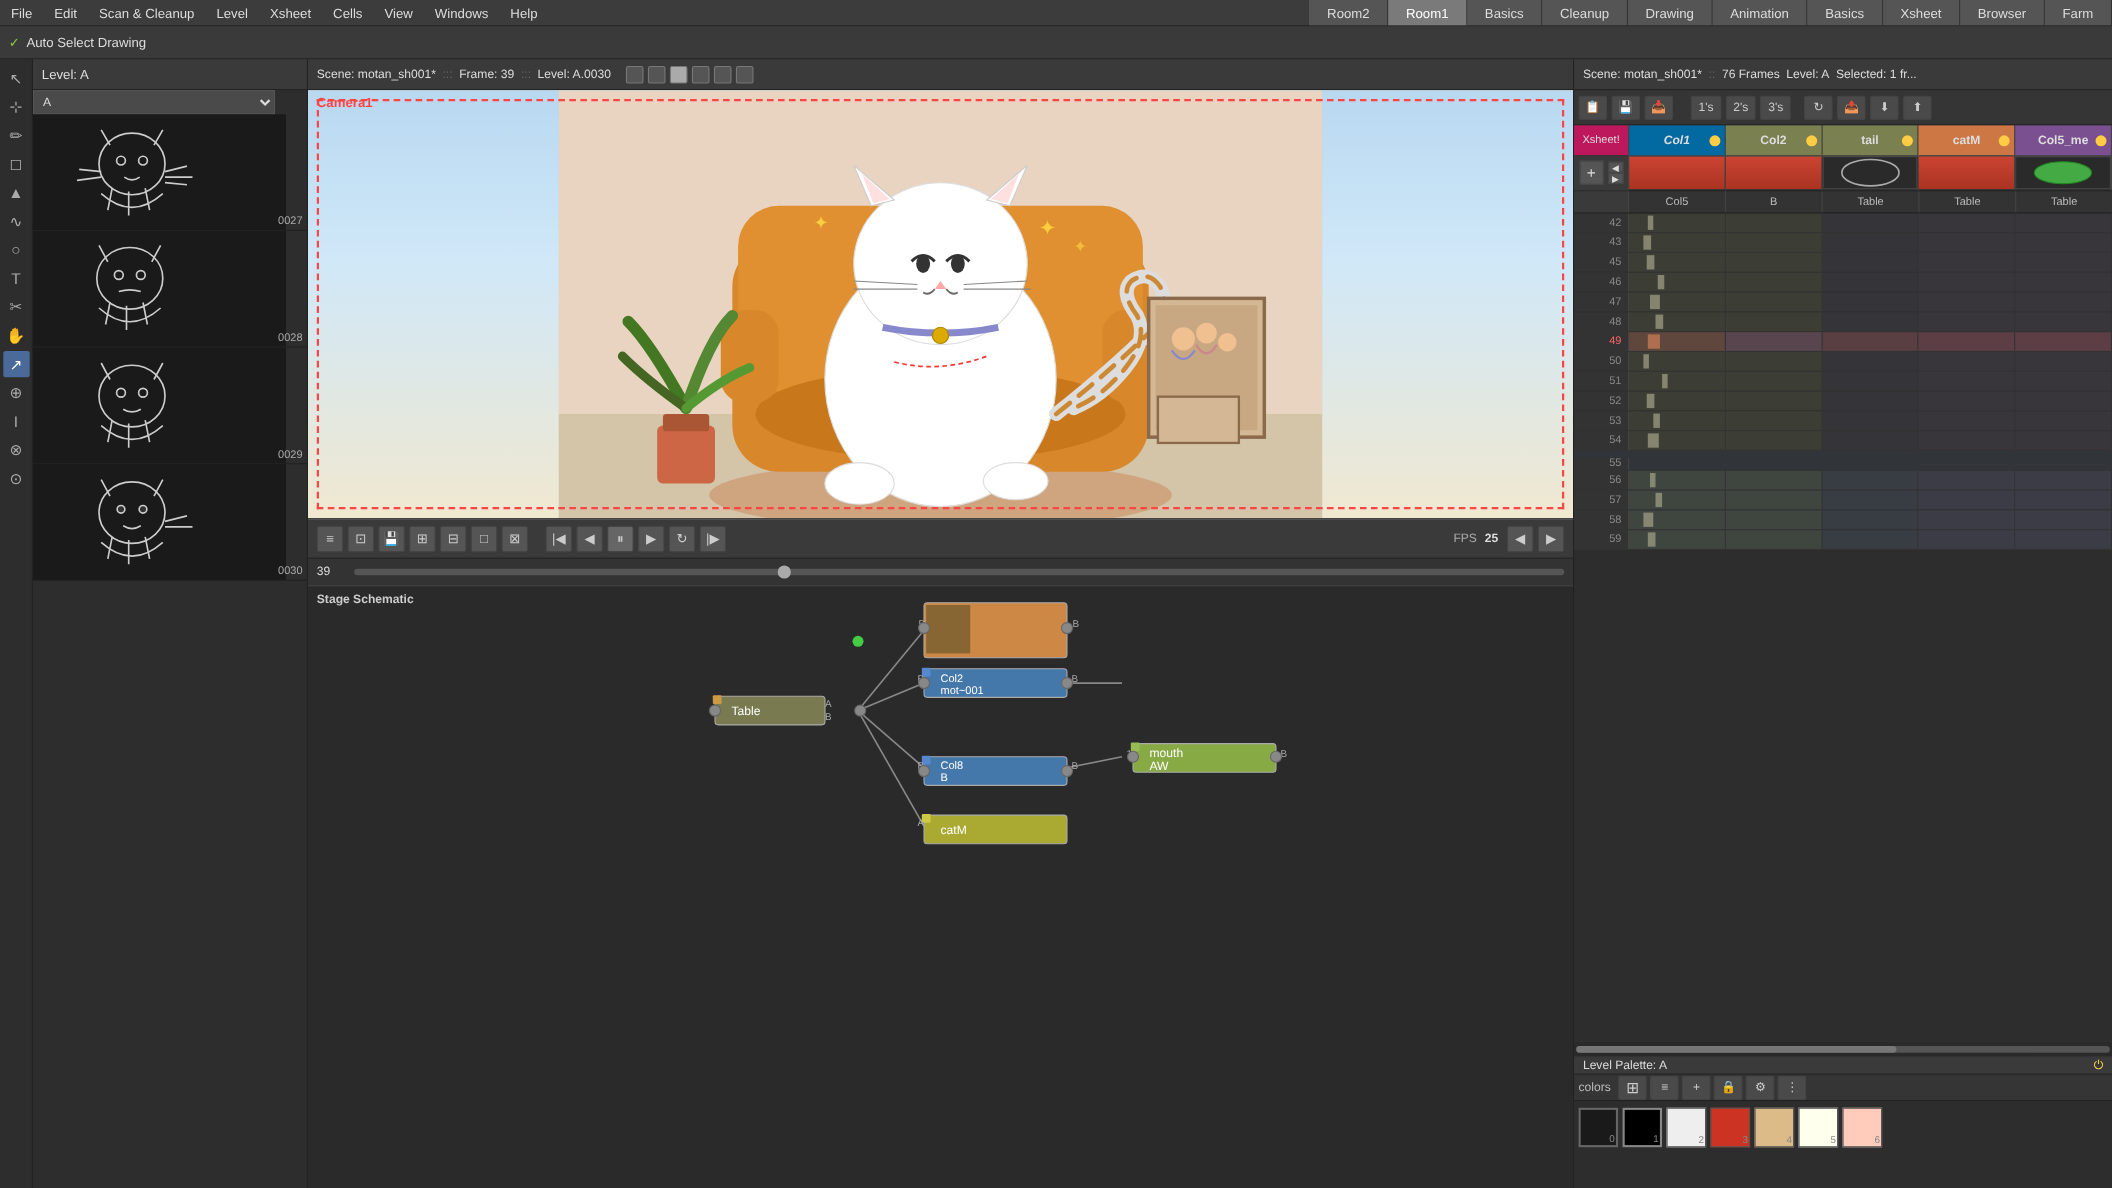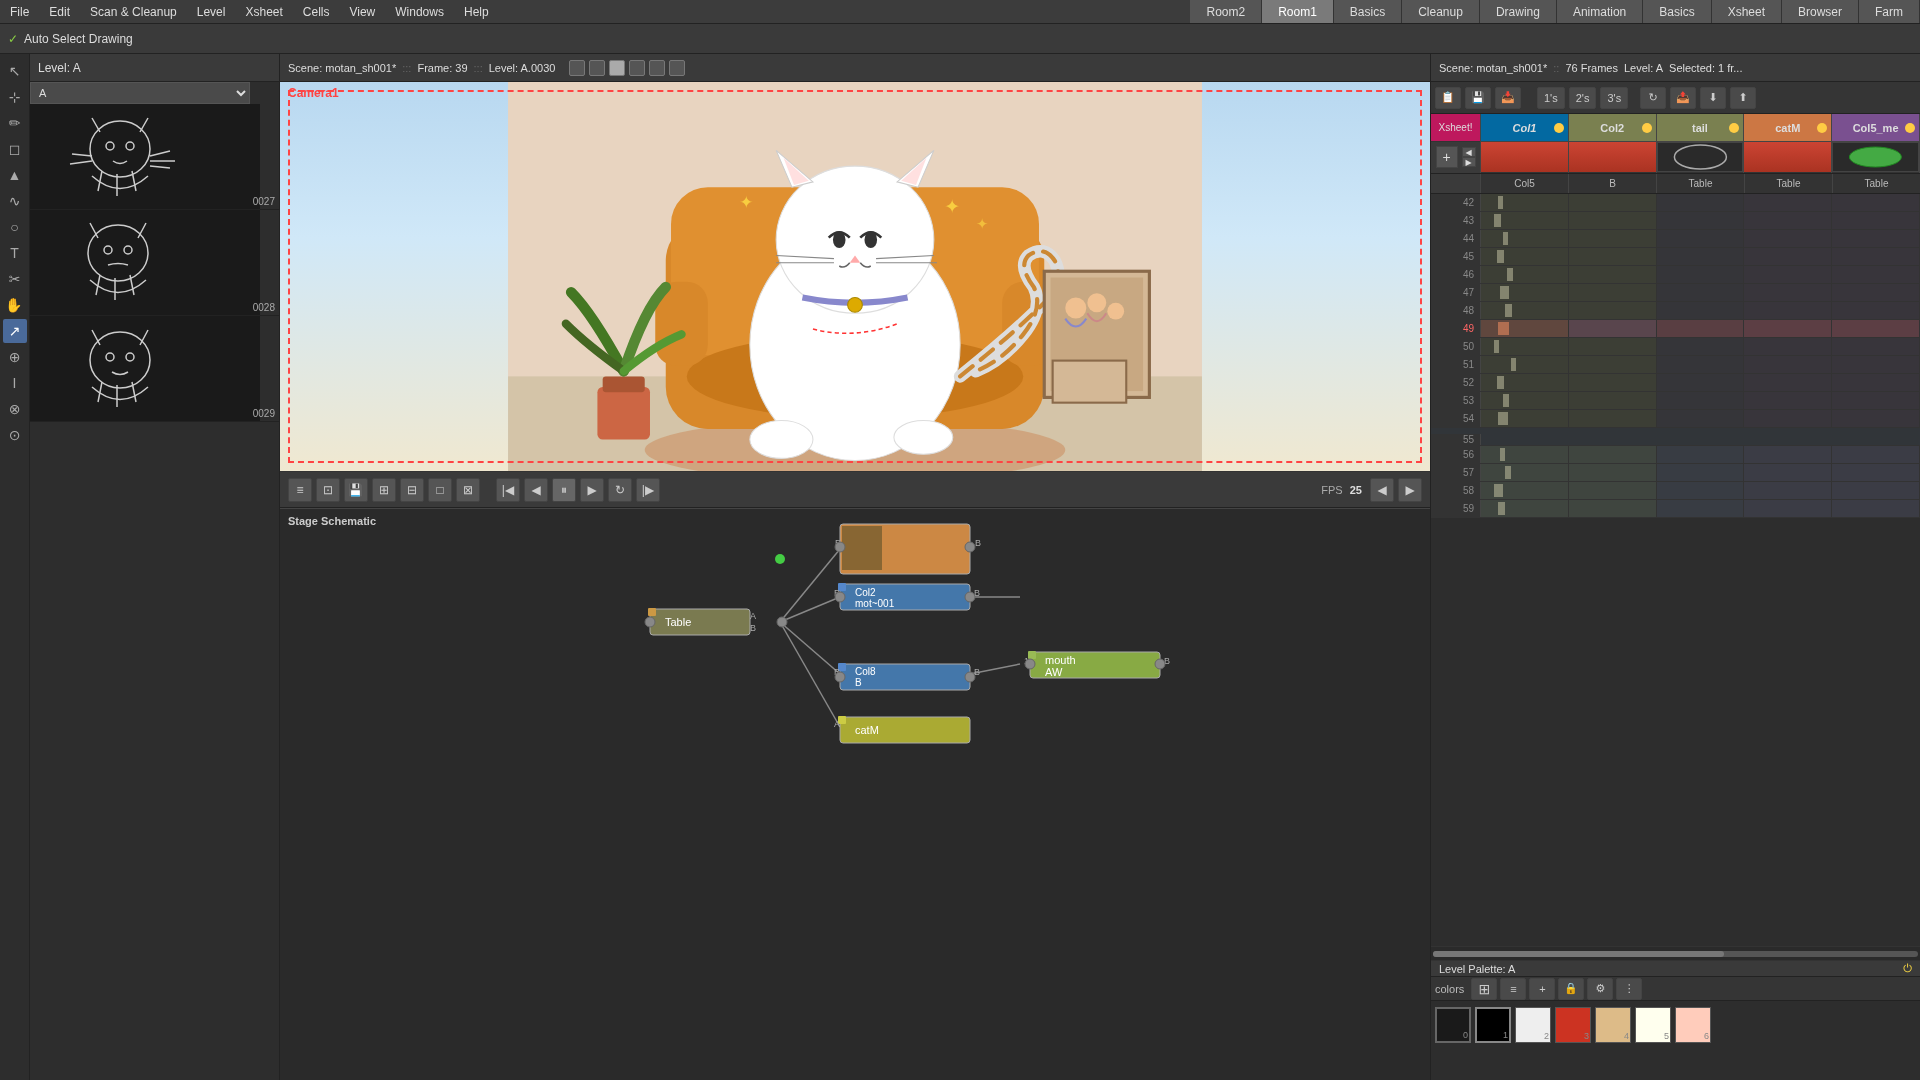--- a/index.html
+++ b/index.html
@@ -217,20 +217,38 @@
             <circle cx="100" cy="41" r="4"></circle>
             <path d="M82,56 Q90,61 98,56"></path>
             <path d="M62,71 Q90,96 118,71"></path>
             <path d="M72,66 L68,86 M87,69 L87,91 M102,66 L106,86"></path>
           </g>
         </svg>
       </div>
       <div class="thumb-number">0029</div>
     </div>
 
+    <div class="thumbnail-item">
+      <div class="thumb-canvas">
+        <svg viewBox="0 0 230 105" xmlns="http://www.w3.org/2000/svg">
+          <rect width="230" height="105" fill="#1a1a1a"></rect>
+          <g stroke="#ccc" stroke-width="1.5" fill="none">
+            <ellipse cx="90" cy="44" rx="30" ry="28"></ellipse>
+            <path d="M70,29 L62,14 M110,29 L118,14"></path>
+            <circle cx="80" cy="41" r="3.5" fill="#333"></circle>
+            <circle cx="100" cy="41" r="3.5" fill="#333"></circle>
+            <path d="M82,56 Q90,61 98,56"></path>
+            <path d="M62,71 Q90,96 118,71"></path>
+            <path d="M72,66 L68,86 M87,69 L87,91 M102,66 L106,86"></path>
+            <path d="M120,52 L140,47 M120,57 L145,57"></path>
+          </g>
+        </svg>
+      </div>
+      <div class="thumb-number">0030</div>
+    </div>
   </div>
 
   <div id="center-panel">
 
     <div id="scene-header">
       <span>Scene: motan_sh001*</span>
       <span class="sep">:::</span>
       <span>Frame: 39</span>
       <span class="sep">:::</span>
       <span>Level: A.0030</span>
@@ -349,20 +367,26 @@
       <div class="pb-btn">↻</div>
       <div class="pb-btn">|▶</div>
       <div id="fps-label">
         <span>FPS</span>
         <span id="fps-value">25</span>
       </div>
       <div class="pb-btn">◀</div>
       <div class="pb-btn">▶</div>
     </div>
 
+    <div id="frame-bar-row">
+      <span id="frame-num">39</span>
+      <div id="frame-slider">
+        <div id="frame-slider-thumb"></div>
+      </div>
+    </div>
 
     <div id="stage-schematic">
       <div id="stage-label">Stage Schematic</div>
 
       <div id="stage-content">
         <svg width="100%" height="100%" xmlns="http://www.w3.org/2000/svg">
 
           <line x1="500" y1="113" x2="560" y2="40" stroke="#888" stroke-width="1.5"></line>
           <line x1="500" y1="113" x2="560" y2="88" stroke="#888" stroke-width="1.5"></line>
           <line x1="500" y1="113" x2="560" y2="165" stroke="#888" stroke-width="1.5"></line>
@@ -551,30 +575,20 @@
           <div class="xs-row-num">43</div>
           <div class="xs-cell col1 waveform-cell">
               <div class="waveform-bar" style="left:15%;width:8%;"></div>
             </div>
           <div class="xs-cell col2"></div>
           <div class="xs-cell col3"></div>
           <div class="xs-cell col4"></div>
           <div class="xs-cell col5"></div>
         </div>
         <div class="xs-row">
-          <div class="xs-row-num">44</div>
-          <div class="xs-cell col1 waveform-cell">
-              <div class="waveform-bar" style="left:25%;width:6%;"></div>
-            </div>
-          <div class="xs-cell col2"></div>
-          <div class="xs-cell col3"></div>
-          <div class="xs-cell col4"></div>
-          <div class="xs-cell col5"></div>
-        </div>
-        <div class="xs-row">
           <div class="xs-row-num">45</div>
           <div class="xs-cell col1 waveform-cell">
               <div class="waveform-bar" style="left:18%;width:9%;"></div>
             </div>
           <div class="xs-cell col2"></div>
           <div class="xs-cell col3"></div>
           <div class="xs-cell col4"></div>
           <div class="xs-cell col5"></div>
         </div>
         <div class="xs-row">

